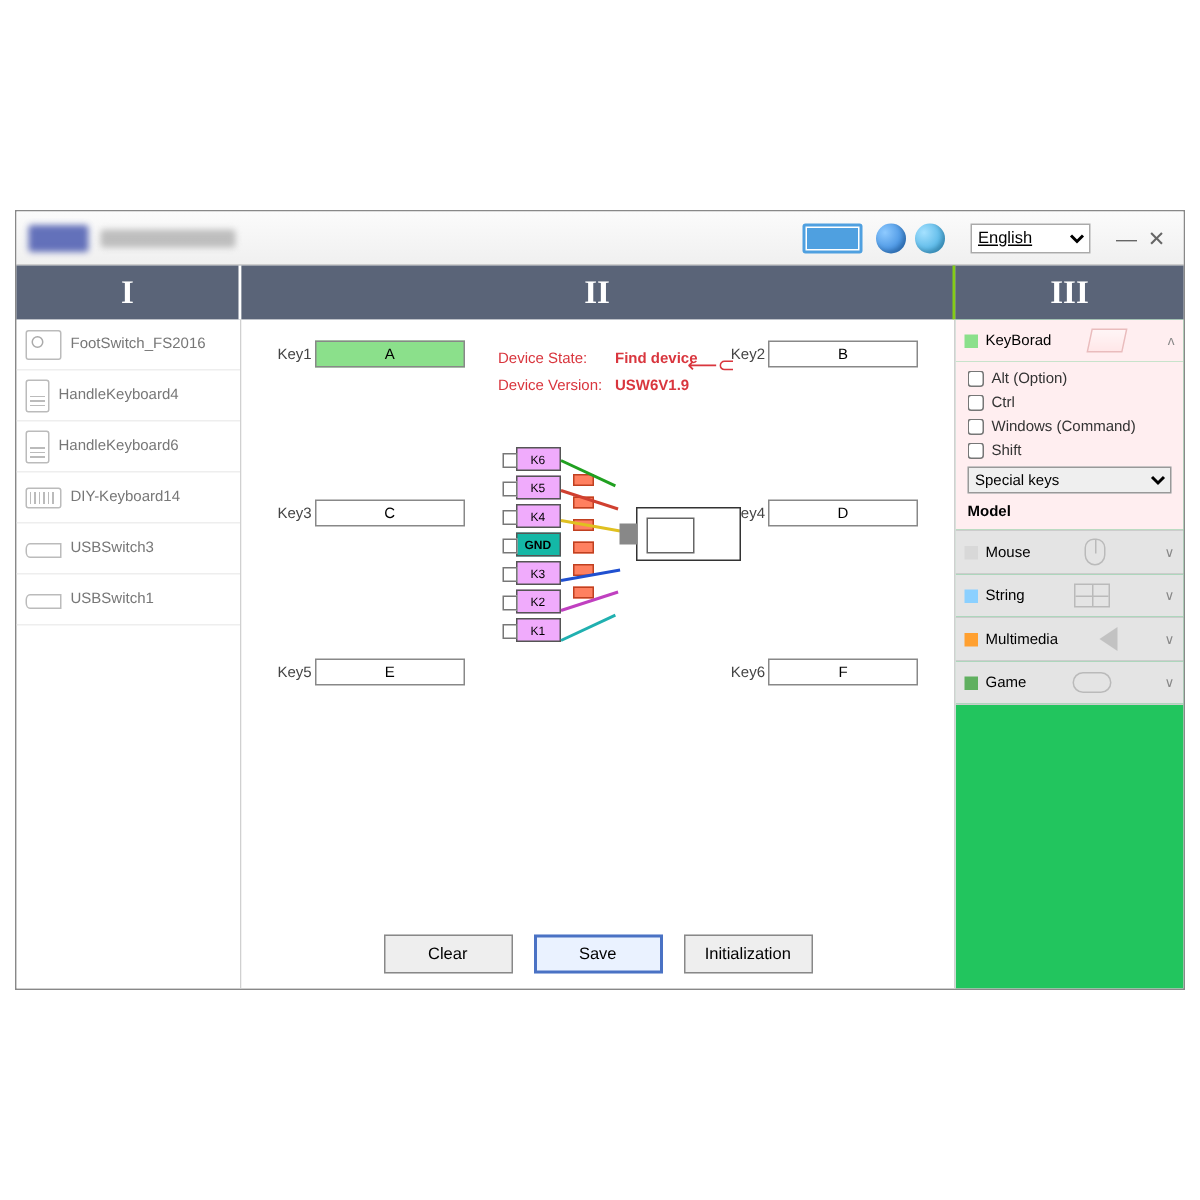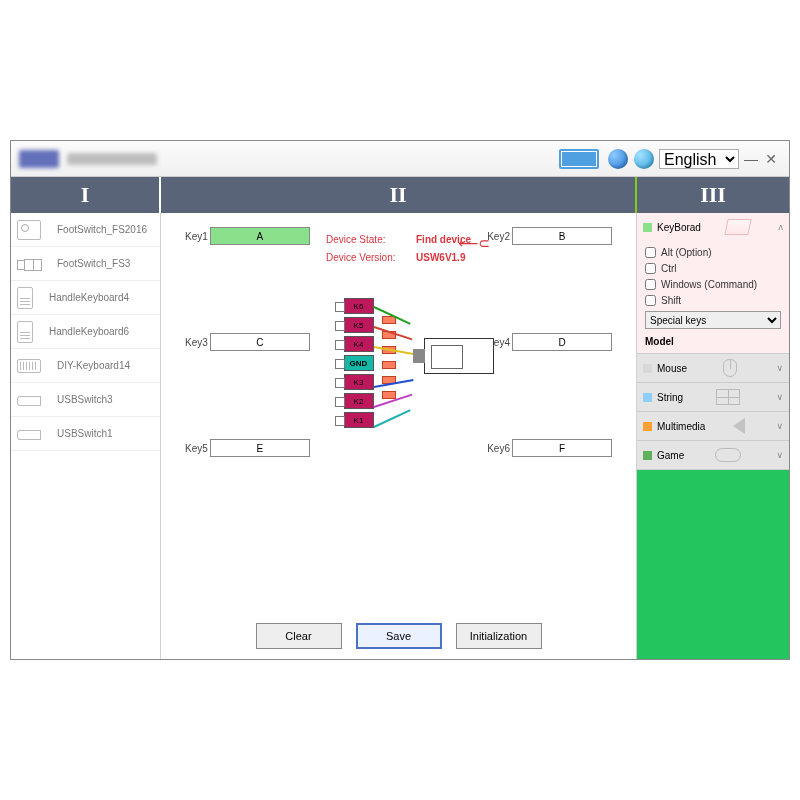--- a/index.html
+++ b/index.html
@@ -9,35 +9,35 @@
   
   .titlebar { height: 36px; display: flex; align-items: center; padding: 0 8px; background: linear-gradient(#fbfbfb, #f0f0f0); border-bottom: 1px solid #ccc; }
   .logo { width: 40px; height: 18px; background: #4a5ab0; filter: blur(2px); opacity: .85; border-radius: 2px; }
   .tsub { width: 90px; height: 12px; margin-left: 8px; background: #999; filter: blur(2px); opacity: .6; border-radius: 2px; }
   .titlebar-spacer { flex: 1; }
   .minilogo { width: 40px; height: 20px; background: #4fa0e0; border-radius: 2px; margin-right: 6px; position:relative; }
   .minilogo:after{content:'';position:absolute;left:2px;top:2px;right:2px;bottom:2px;border:1px solid #fff;}
   .tb-icon { width: 20px; height: 20px; border-radius: 50%; margin: 0 3px; }
   .ic-help { background: radial-gradient(circle at 30% 30%, #8ecaff, #1e73d0); box-shadow: inset -2px -2px 3px rgba(0,0,0,.2); }
   .ic-ref { background: radial-gradient(circle at 30% 30%, #a5e1ff, #2a9ed8); box-shadow: inset -2px -2px 3px rgba(0,0,0,.2); }
-  .lang { margin: 0 2px; font-size: 16px; height: 20px; border: 1px solid #aaa; background: #fff; width: 80px; }
+  .lang { margin: 0 14px; font-size: 11px; height: 20px; border: 1px solid #aaa; background: #fff; width: 80px; text-decoration: underline; }
   .winbtn { width: 20px; height: 20px; display: flex; align-items: center; justify-content: center; font-size: 14px; color: #666; cursor: pointer; }
 
   
   .colhdr { height: 36px; display: flex; }
   .colhdr > div { background: #5a6478; color: #fff; display: flex; align-items: center; justify-content: center; font-family: Georgia, serif; font-size: 22px; font-weight: bold; }
   .colhdr .c1 { width: 150px; border-right: 2px solid #fff; }
   .colhdr .c2 { flex: 1; border-right: 2px solid #84cc16; font-family: Liberation Serif, serif; }
   .colhdr .c3 { width: 152px; font-family: Liberation Serif, serif; }
 
   .body3 { flex: 1; display: flex; overflow: hidden; }
 
   
   .col1 { width: 150px; background: #fff; border-right: 1px solid #d0d0d0; }
-  .dev { display: flex; align-items: center; gap: 16px; height: 34px; padding: 0 6px; border-bottom: 1px solid #eee; font-size: 10px; color: #777; cursor: pointer; }
+  .dev { display: flex; align-items: center; gap: 6px; height: 34px; padding: 0 6px; border-bottom: 1px solid #eee; font-size: 10px; color: #777; cursor: pointer; }
   .dev.active { color: #d9363e; font-weight: bold; }
   .dev .dicon { width: 24px; height: 20px; border: 1px solid #bbb; border-radius: 2px; position: relative; background: #fff; flex-shrink:0; }
   .dev .dicon:before { content:''; position:absolute; }
   .di-ped .dicon:before{ left:3px; top:3px; width:6px; height:6px; border:1px solid #aaa; border-radius:50%; }
   .di-calc .dicon{ border-radius:0; }
   .di-calc .dicon:before{ left:3px; top:3px; right:3px; bottom:3px; background:repeating-linear-gradient(#aaa 0 1px,transparent 1px 3px);}
   .di-ped3 .dicon{ border:none; background:transparent;}
   .di-ped3 .dicon:before{ content:''; left:0; top:6px; width:6px; height:8px; border:1px solid #aaa; box-shadow:8px 0 0 0 #fff,8px 0 0 1px #aaa,16px 0 0 0 #fff,16px 0 0 1px #aaa;}
   .di-hk .dicon{ width:16px; height:22px;}
   .di-hk .dicon:before{ left:2px; right:2px; top:10px; bottom:2px; background:repeating-linear-gradient(#bbb 0 1px,transparent 1px 3px);}
@@ -51,27 +51,27 @@
   .col2 { flex: 1; background: #fff; border-right: 1px solid #d0d0d0; position: relative; }
   .kwrap { position: absolute; display:flex; flex-direction:row; align-items:center; gap:2px;}
   .kwrap .lbl { font-size: 10px; color: #444; }
   .kwrap .val { width: 100px; height: 18px; border: 1px solid #888; background: #fff; font-size: 10px; display:flex; align-items:center; justify-content:center; }
   .kwrap.sel .val { background: #8be08b; }
   .k1{top:14px; left:24px;} .k2{top:14px; right:24px;}
   .k3{top:120px; left:24px;} .k4{top:120px; right:24px;}
   .k5{top:226px; left:24px;} .k6{top:226px; right:24px;}
 
   .devinfo { position:absolute; top:18px; left:50%; transform:translateX(-50%); text-align:left; font-size:10px; line-height:18px;}
-  .devinfo .lab{ color:#d9363e; display:inline-block; width:90px;}
+  .devinfo .lab{ color:#d9363e; display:inline-block; width:78px;}
   .devinfo .v{ color:#d9363e; font-weight:bold;}
   .usbglyph{ position:absolute; top:22px; right:146px; color:#d9363e; font-size:14px;}
 
   .diagram{ position:absolute; top:85px; left:50%; transform:translateX(-50%); width:190px; height:160px; }
   .pins{ position:absolute; left:40px; top:0; display:flex; flex-direction:column; }
-  .pin{ width:30px; height:16px; border:1px solid #555; margin-bottom:3px; font-size:8px; display:flex; align-items:center; justify-content:center; background:#be185d; position:relative;}
+  .pin{ width:30px; height:16px; border:1px solid #555; margin-bottom:3px; font-size:8px; display:flex; align-items:center; justify-content:center; background:#f0abfc; position:relative;}
   .pin.gnd{ background:#14b8a6; font-weight:bold;}
   .pin:before{content:''; position:absolute; left:-10px; top:3px; width:8px; height:8px; border:1px solid #777; background:#fff;}
   .resistors{ position:absolute; left:78px; top:18px; display:flex; flex-direction:column;}
   .res{ width:14px; height:8px; border:1px solid #c04020; background:#ff8060; margin-bottom:7px;}
   .usbmod{ position:absolute; right:0; top:40px; width:70px; height:36px; border:1px solid #333; background:#fff;}
   .usbmod:before{content:''; position:absolute; left:-12px; top:10px; width:12px; height:14px; background:#888;}
   .usbmod:after{content:''; position:absolute; left:6px; top:6px; width:30px; height:22px; border:1px solid #666;}
   .wires{ position:absolute; left:70px; top:0; width:80px; height:160px;}
   .wire{ position:absolute; left:0; height:2px;}
   .w1{top:8px; width:40px; background:#20a020; transform:rotate(25deg); transform-origin:left;}
@@ -134,24 +134,20 @@
     <div class="c3">III</div>
   </div>
 
   <div class="body3">
 
     <div class="col1" id="devlist">
         <div class="dev di-ped">
           <span class="dicon"></span>
           <span>FootSwitch_FS2016</span>
         </div>
-        <div class="dev di-ped3">
-          <span class="dicon"></span>
-          <span>FootSwitch_FS3</span>
-        </div>
         <div class="dev di-hk">
           <span class="dicon"></span>
           <span>HandleKeyboard4</span>
         </div>
         <div class="dev di-hk">
           <span class="dicon"></span>
           <span>HandleKeyboard6</span>
         </div>
         <div class="dev di-diy">
           <span class="dicon"></span>

